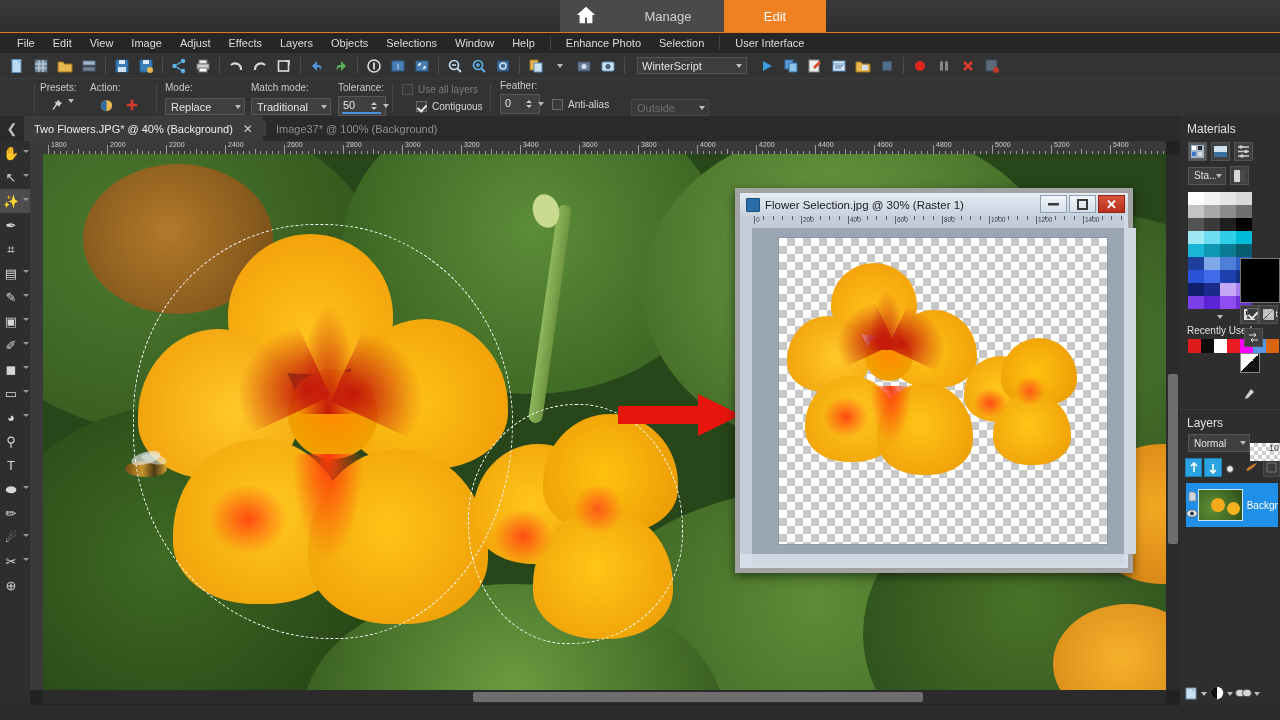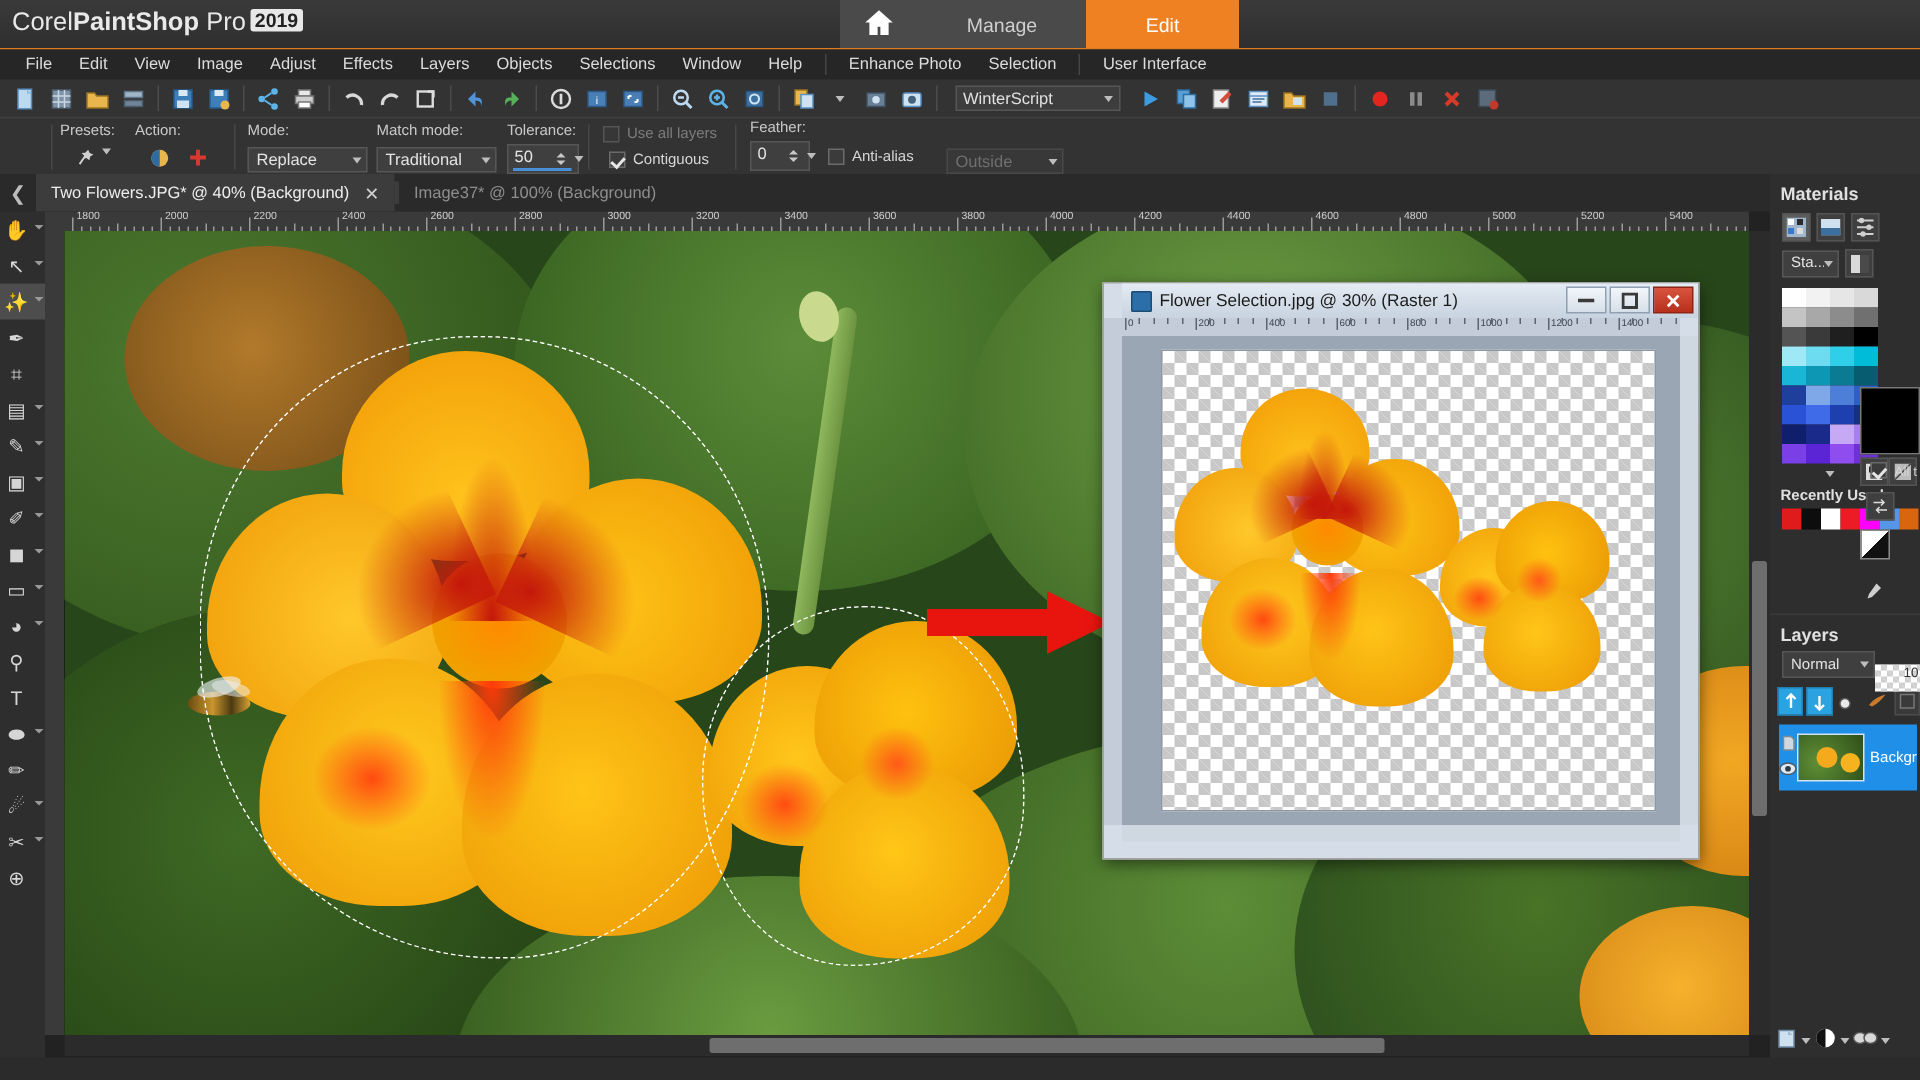--- a/index.html
+++ b/index.html
@@ -130,21 +130,21 @@
 
   
   .sb-h { position:absolute; left:13px; top:549px; width:1123px; height:14px; background:#2b2b2b; }
   .sb-h .thumb { position:absolute; left:430px; top:2px; width:450px; height:10px; background:#6e6e6e; border-radius:2px; }
   .sb-v { position:absolute; left:1136px; top:13px; width:14px; height:536px; background:#2b2b2b; }
   .sb-v .thumb { position:absolute; left:2px; top:220px; width:10px; height:170px; background:#6e6e6e; border-radius:2px; }
 
   
   .child {
     position:absolute; left:735px; top:188px; width:398px; height:385px;
-    background:#d4dde8; border:1px solid #a3a3a3; box-shadow:0 3px 10px rgba(0,0,0,.55);padding-left:12px;
+    background:#d4dde8; border:5px solid #a3a3a3; box-shadow:0 3px 10px rgba(0,0,0,.55);
   }
   .child-tb { position:relative; height:23px; background:linear-gradient(#e4ebf3,#c7d3e0); display:flex; align-items:center; }
   .child-ico { width:14px;height:14px;margin:0 5px 0 6px; background:#2b6ea8; border:1px solid #1b4d77; border-radius:1px; }
   .child-title { font-size:11.5px; color:#1b1b1b; white-space:nowrap; }
   .child-btns { position:absolute; right:3px; top:2px; display:flex; gap:2px; }
   .cbtn { width:27px; height:18px; border:1px solid #8fa0b3; background:linear-gradient(#f2f6fa,#d6dfe9);
           display:flex; align-items:center; justify-content:center; }
   .cbtn.close { background:linear-gradient(#d8543f,#b8301c); border-color:#8e2414; color:#fff; font-size:13px; font-weight:bold; }
   .child-ruler-h { position:absolute; left:0; top:23px; width:384px; height:12px; background:#c3ccd8; overflow:hidden; }
   .child-ruler-v { position:absolute; left:0; top:35px; width:12px; height:326px; background:#c3ccd8; }
@@ -162,21 +162,21 @@
       linear-gradient(45deg,#c8c8c8 25%,transparent 25%,transparent 75%,#c8c8c8 75%);
     background-size:16px 16px;
     background-position:0 0, 8px 8px;
     border:1px solid #8d98a6;
   }
   .child-sb-h { position:absolute; left:12px; top:361px; width:372px; height:11px; background:#cfd7e1; }
   .child-sb-v { position:absolute; left:384px; top:35px; width:12px; height:326px; background:#cfd7e1; }
 
   
   .rightdock { position:absolute; left:1180px; top:116px; width:100px; height:589px; background:#2e2e2e; }
-  .dock-title { font-size:12px; color:#e0e0e0; padding:6px 0 4px 7px;font-weight:bold; }
+  .dock-title { font-size:12px; color:#e0e0e0; padding:6px 0 4px 7px; }
   .mini-ico { width:19px; height:19px; background:#3f3f3f; border:1px solid #545454; display:flex; align-items:center; justify-content:center; }
   .mini-ico.on { background:#5c5c5c; }
   .swatches { display:grid; grid-template-columns:repeat(4,16px); grid-auto-rows:13px; }
   .swatches div { width:16px; height:13px; }
   .recent { display:flex; }
   .recent div { width:13px; height:14px; }
   .matprev { position:absolute; right:0; top:0; }
   .layer-item { display:flex; align-items:center; background:#1f8fe8; height:44px; }
   .layer-thumb { width:52px; height:32px; border:1px solid #cfe4f5; overflow:hidden; position:relative; }
   .layer-name { font-size:10px; color:#fff; margin-left:4px; white-space:nowrap; overflow:hidden; }
@@ -188,24 +188,20 @@
     display:flex; align-items:center; justify-content:space-between;
     padding:0 6px; font-size:10px; color:#cfcfcf; white-space:nowrap;
   }
 </style>
 </head>
 <body>
 
 <div class="app">
 
   <div class="titlebar">
-    <div class="brand">
-      <span>Corel</span><span class="b">PaintShop</span>
-      <span>Pro</span><span class="yr">2019</span>
-    </div>
     <div class="topnav">
       <div class="home-btn">
         <span>
           <svg viewBox="0 0 24 24">
               <path d="M12 3 2 12h3v9h6v-6h2v6h6v-9h3z"></path>
             </svg>
         </span>
       </div>
       <div class="tab-manage">Manage</div>
       <div class="tab-edit">Edit</div>
@@ -496,21 +492,21 @@
           <span class="caret"></span>
         </span>
     </div>
 
     <div class="opt-vsep" style="left:392px; top:4px; height:30px;"></div>
 
     <div class="chk dis" style="left:402px; top:5px;">
       <span class="box"></span>
       <span>Use all layers</span>
     </div>
-    <div class="chk on" style="left:406px; top:22px;">
+    <div class="chk on" style="left:416px; top:22px;">
       <span class="box"></span>
       <span>Contiguous</span>
     </div>
 
     <div class="opt-vsep" style="left:490px; top:4px; height:30px;"></div>
 
     <div class="opt-lbl" style="left:500px; top:1px;">Feather:</div>
     <div class="spin" style="left:500px; top:15px; width:40px;">
       <span class="sv">0</span>
     </div>

